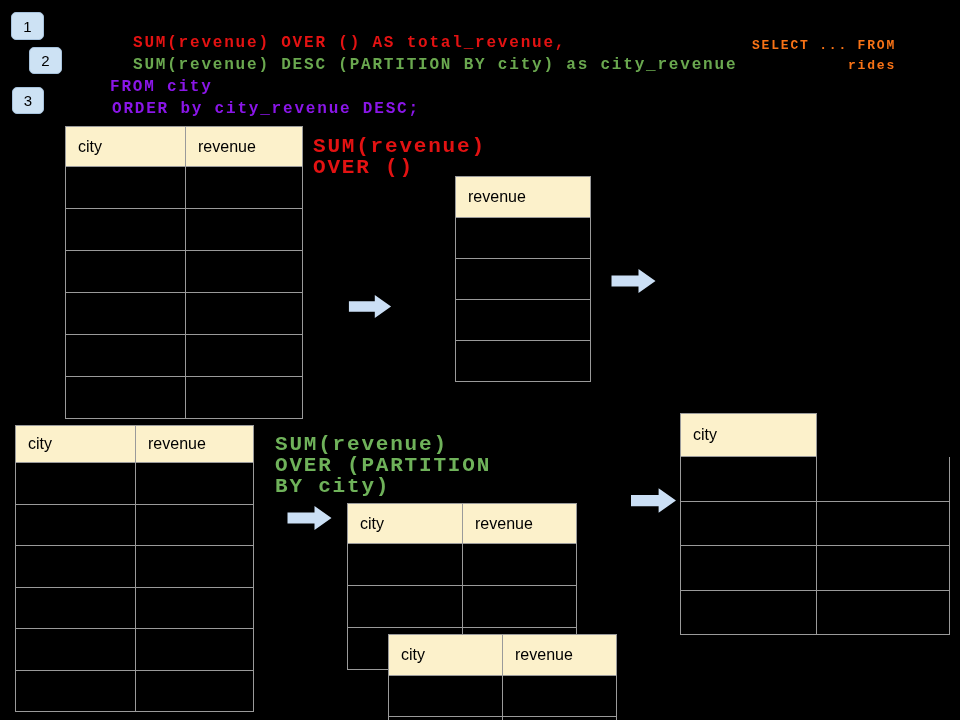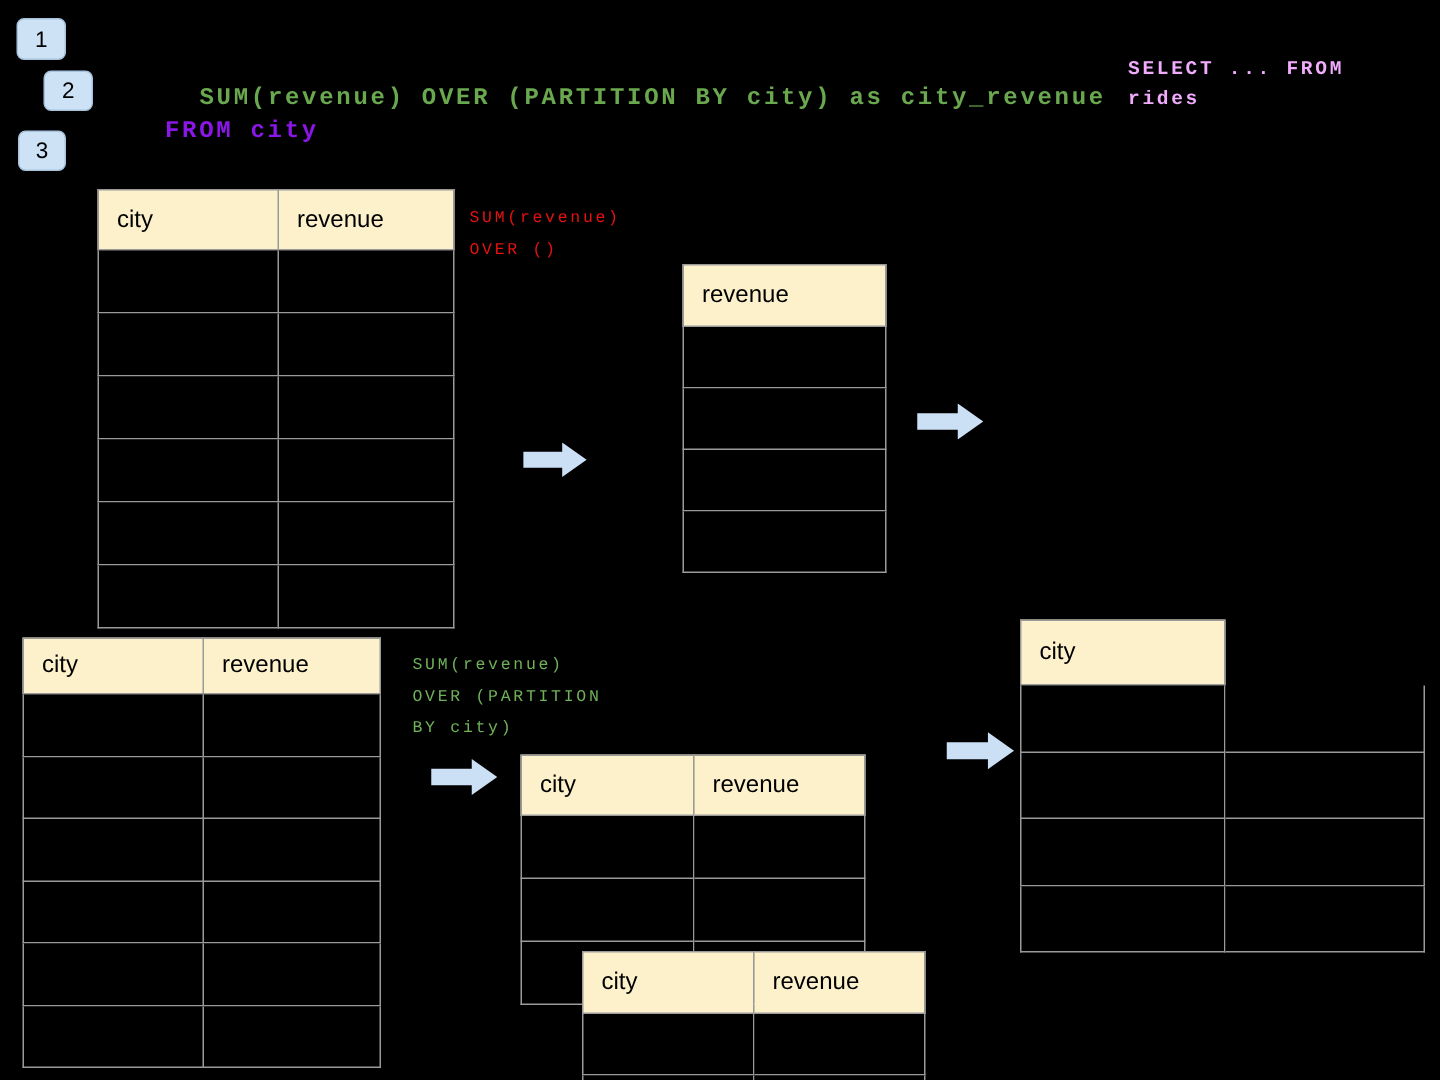--- a/index.html
+++ b/index.html
@@ -21,22 +21,22 @@
     position:absolute;font-family:"Liberation Mono",monospace;font-weight:bold;
     font-size:16px;letter-spacing:1.8px;white-space:pre;line-height:22px;
   }
   .l1{left:88px;top:10px}
   .l2{left:133px;top:32px}
   .l3{left:133px;top:54px}
   .l4{left:110px;top:76px}
   .l5{left:112px;top:98px}
   
   .annotation{
-    position:absolute;font-family:"Liberation Mono",monospace;font-weight:normal;
-    font-size:11px;letter-spacing:1.8px;white-space:pre-line;line-height:21px;
+    position:absolute;font-family:"Liberation Mono",monospace;font-weight:bold;
+    font-size:21px;letter-spacing:1.8px;white-space:pre-line;line-height:21px;
   }
   .ann-total{left:313px;top:136px}
   .ann-part{left:275px;top:434px}
   .note{
     position:absolute;left:752px;top:36px;
     font-family:"Liberation Mono",monospace;font-weight:bold;
     font-size:13px;letter-spacing:1.8px;white-space:pre-line;line-height:20px;
   }
   
   .arrow{position:absolute;line-height:0}
@@ -68,24 +68,26 @@
 </style>
 </head>
 <body>
 
 <div class="canvas">
 
   <div class="badge b1">1</div>
   <div class="badge b2">2</div>
   <div class="badge b3">3</div>
 
-  <div class="code-line l3" style="color: rgb(106, 168, 79);">SUM(revenue) OVER (PARTITION BY city) as city_revenue</div>
+  <div class="code-line l2" style="color: rgb(227, 18, 18);">SUM(revenue) OVER () AS total_revenue,</div>
+  <div class="code-line l3" style="color: rgb(106, 168, 79);">SUM(revenue) DESC (PARTITION BY city) as city_revenue</div>
   <div class="code-line l4" style="color: rgb(138, 22, 232);">FROM city</div>
-
-  <div class="note" style="color: #f0abfc;">SELECT ... FROM
+  <div class="code-line l5" style="color: rgb(138, 22, 232);">ORDER by city_revenue DESC;</div>
+
+  <div class="note" style="color: #f97316; text-align: right;">SELECT ... FROM
 rides</div>
 
   <div class="annotation ann-total" style="color: rgb(227, 18, 18);">SUM(revenue)
 OVER ()</div>
   <div class="annotation ann-part" style="color: rgb(111, 178, 90);">SUM(revenue)
 OVER (PARTITION
 BY city)</div>
 
   <div class="arrow a1">
     <svg width="44" height="23" viewBox="0 0 44 24" aria-hidden="true">

